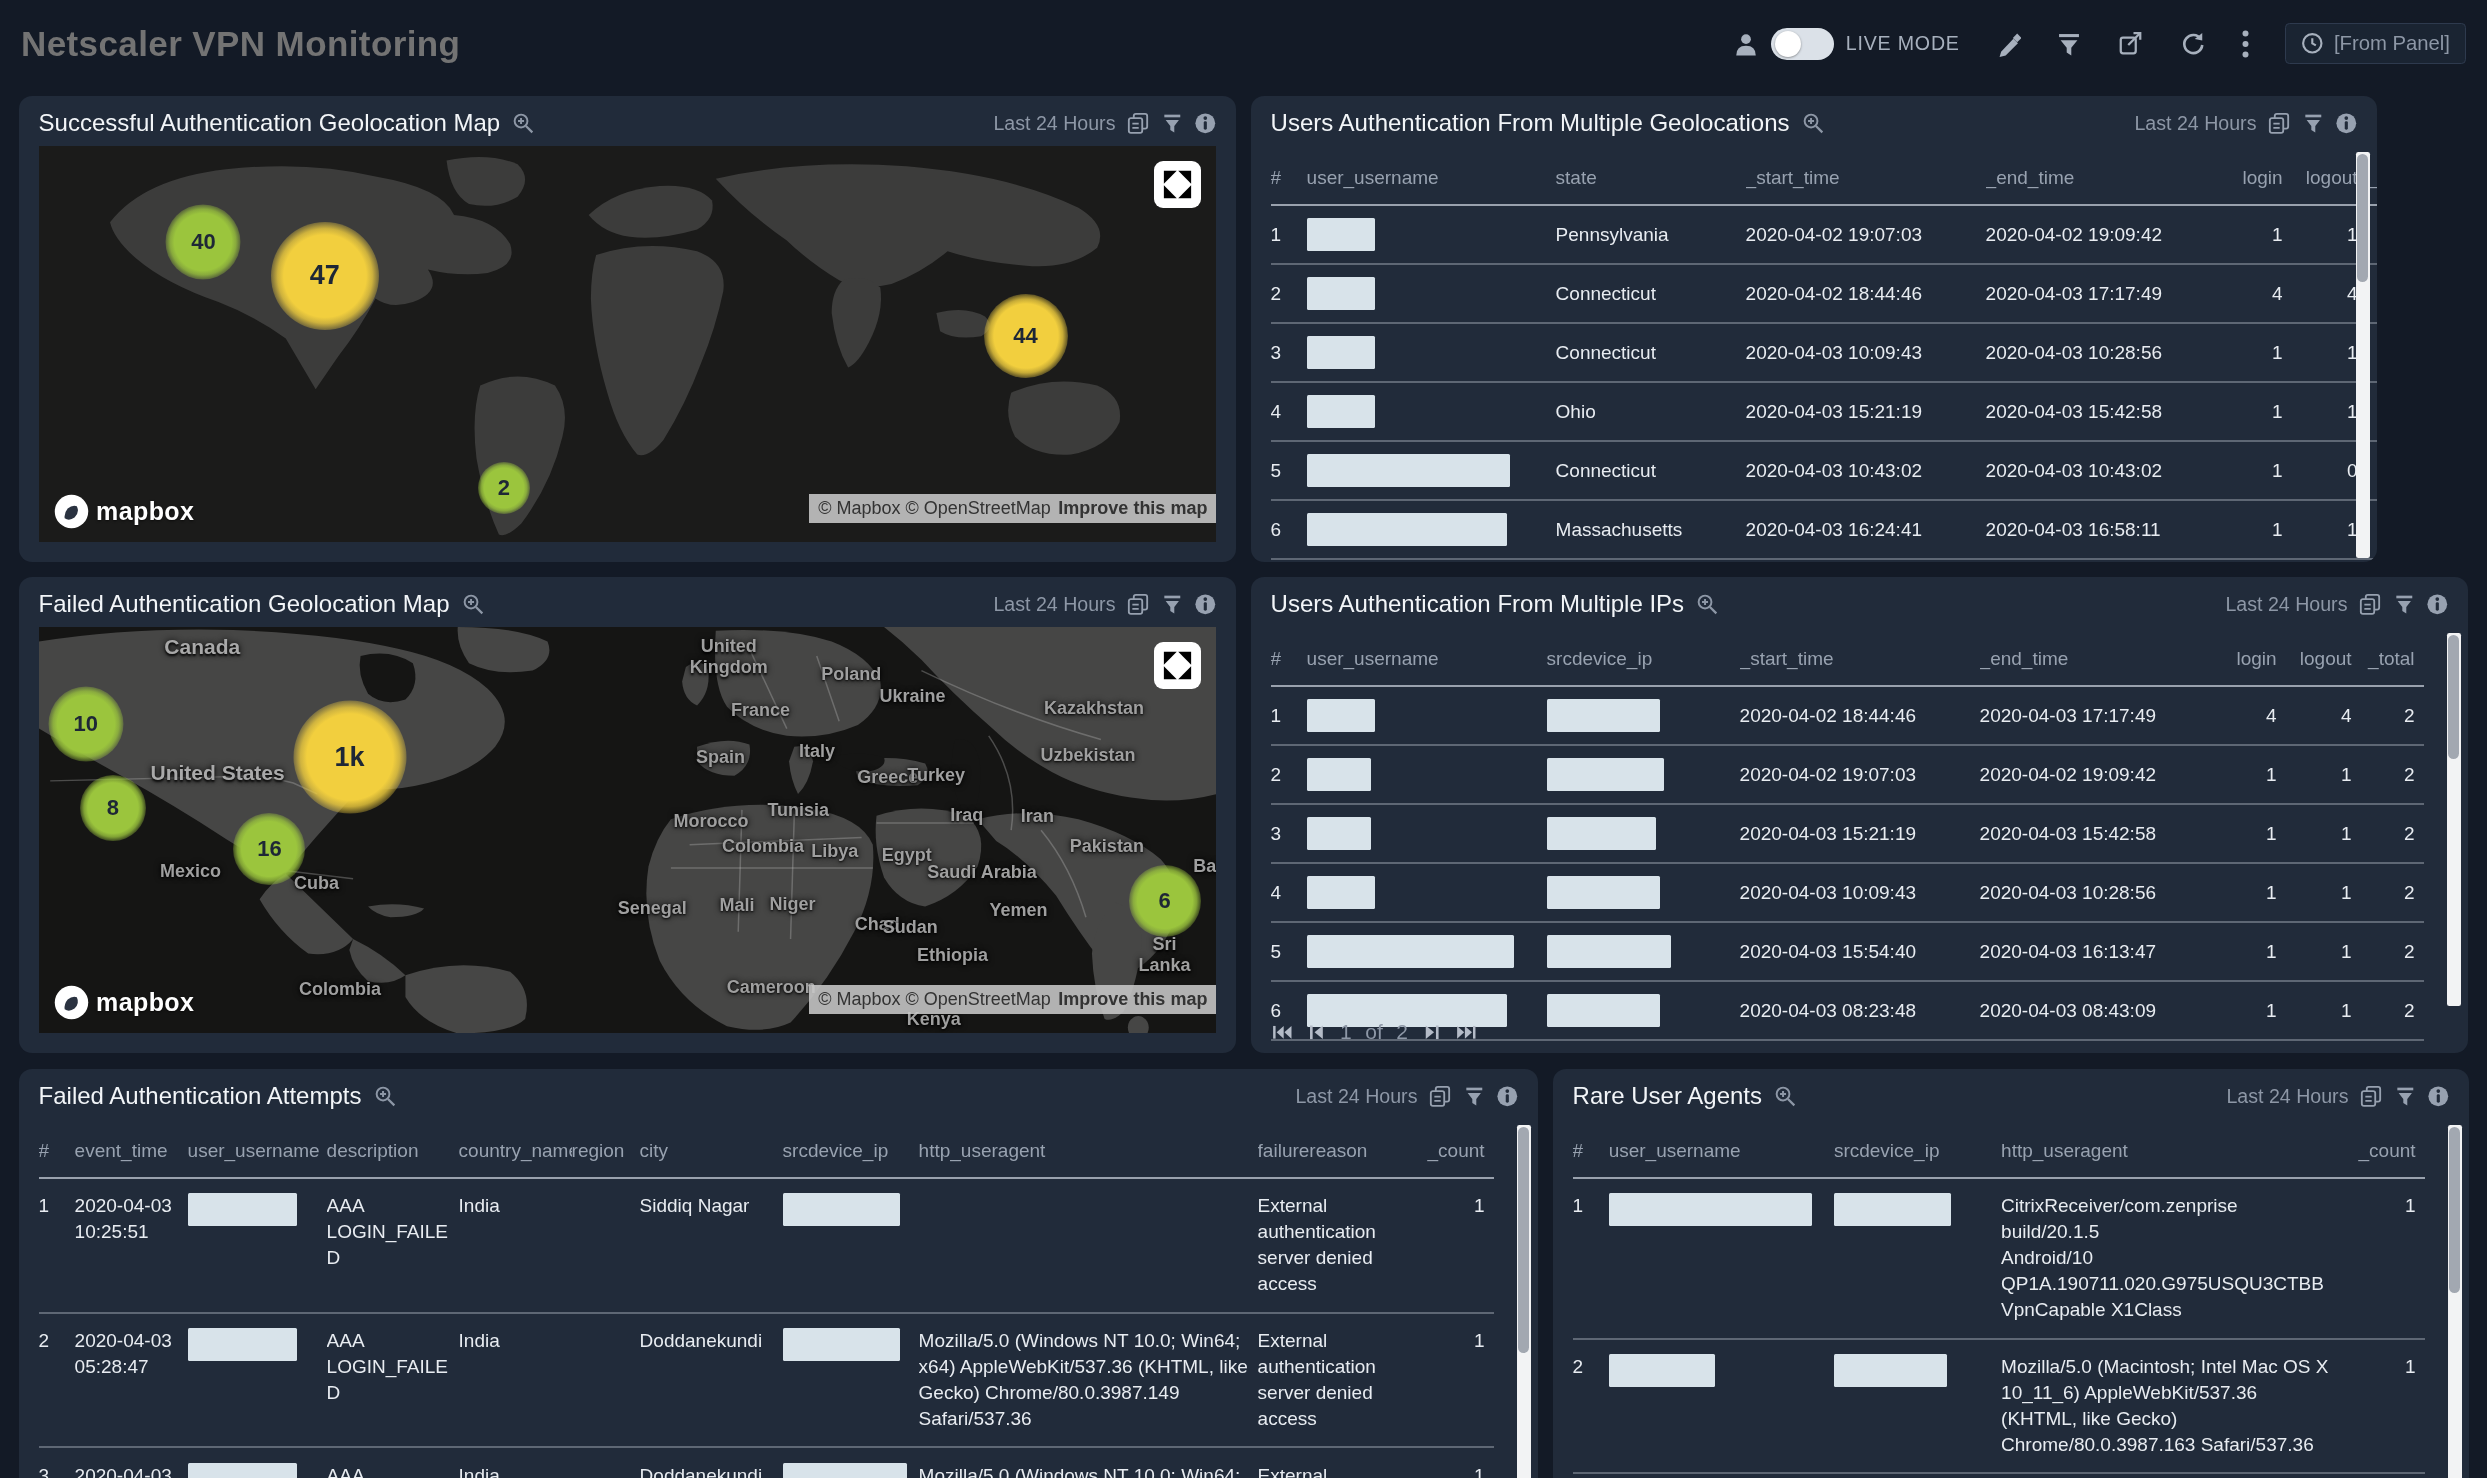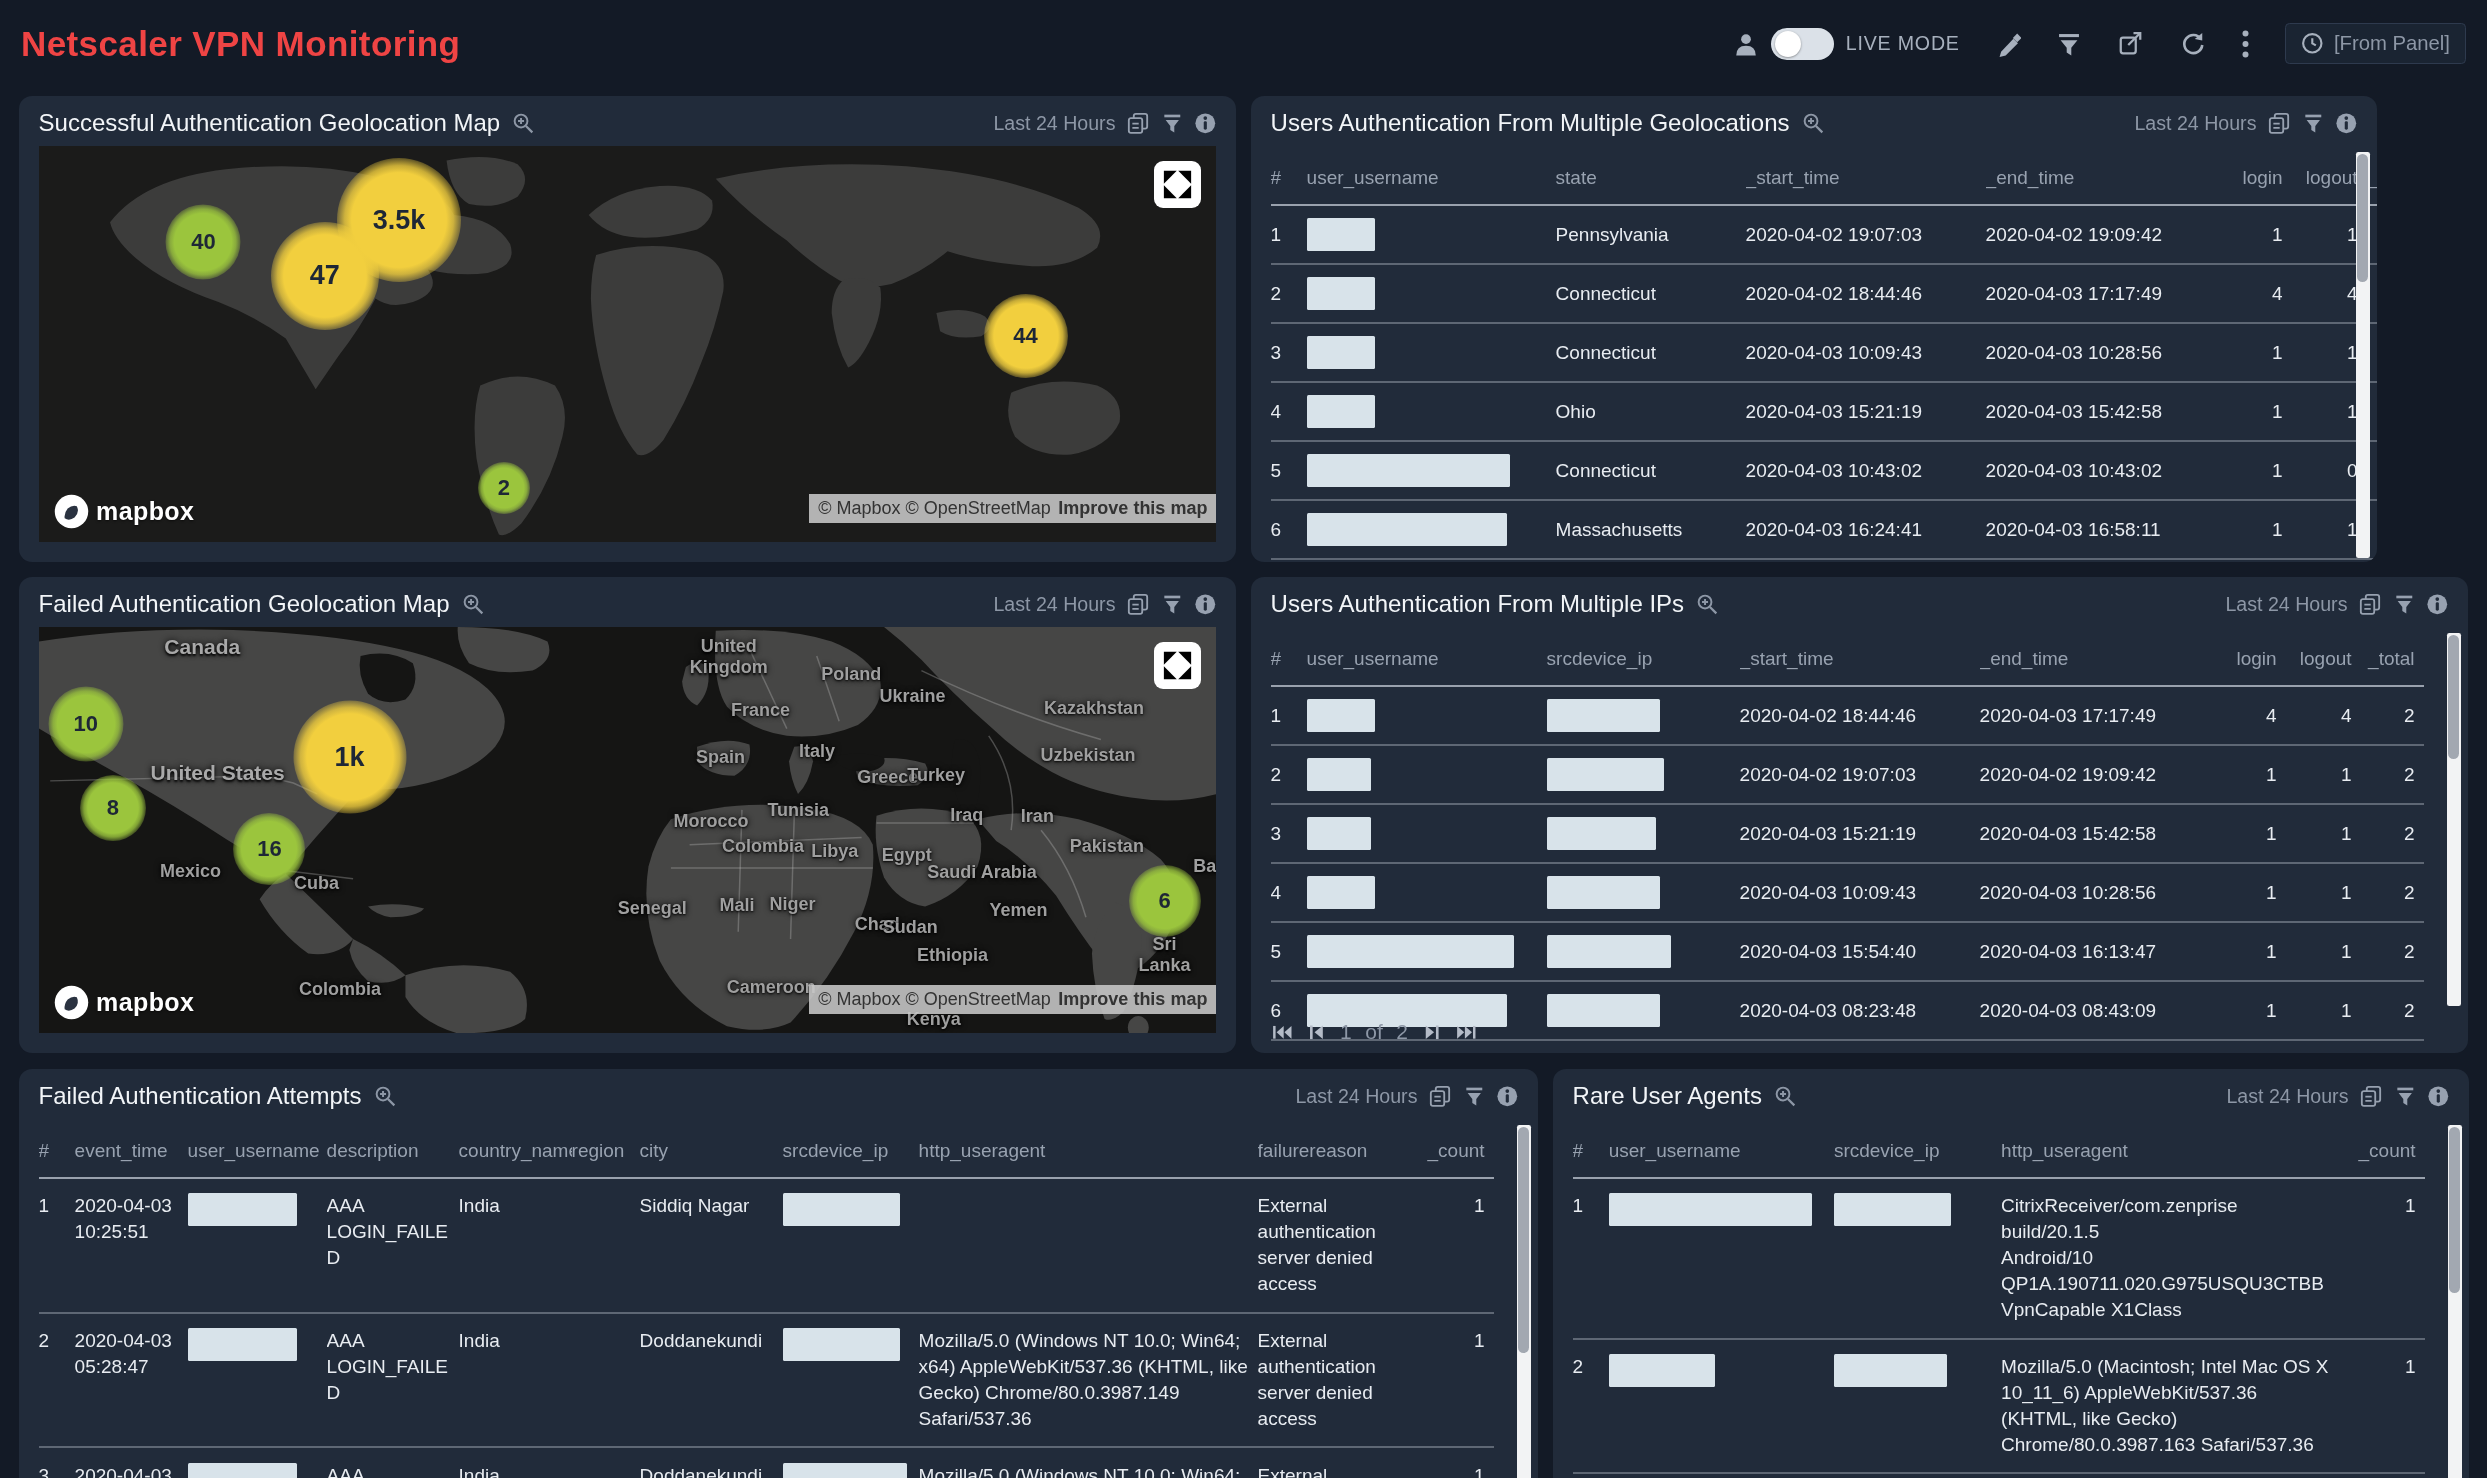--- a/index.html
+++ b/index.html
@@ -3,21 +3,21 @@
 <meta charset="utf-8">
 <style>
   html,body{margin:0;padding:0;}
   body{
     width:2487px;height:1479px;overflow:hidden;position:relative;
     background:#131a26;font-family:"Liberation Sans",sans-serif;
     -webkit-font-smoothing:antialiased;
   }
   
   .appbar{position:absolute;top:0;left:0;right:0;height:87px;display:flex;align-items:center;padding:0 21px;box-sizing:border-box;}
-  .app-title{font-size:35px;font-weight:700;color:#ef4444;letter-spacing:0.4px;}
+  .app-title{font-size:35px;font-weight:700;color:#737373;letter-spacing:0.4px;}
   .appbar-right{margin-left:auto;display:flex;align-items:center;gap:35px;}
   .livemode{display:flex;align-items:center;gap:12px;}
   .toggle{width:63px;height:32px;border-radius:16px;background:#dbe1e8;position:relative;cursor:pointer;}
   .toggle .knob{position:absolute;left:3.8px;top:3px;width:26px;height:26px;border-radius:50%;background:#ffffff;box-shadow:0 0.8px 2.3px rgba(0,0,0,.4);}
   .livemode-label{font-size:19.6px;color:#a7b0bd;letter-spacing:0.8px;}
   .hicon{color:#a7b0bd;display:flex;align-items:center;cursor:pointer;}
   .timebox{display:flex;align-items:center;gap:10.6px;background:#1a2432;border:1.5px solid #2e3a4e;border-radius:4.5px;padding:8.3px 15px;color:#8d97a6;font-size:20.3px;cursor:pointer;}
   
   .panel{position:absolute;background:#212b3a;overflow:hidden;border-radius:13px;}
   .phd{display:flex;align-items:center;gap:10.6px;padding:13px 19.6px 0 19.6px;}
@@ -174,21 +174,20 @@
             <polygon points="13,13 30,13 13,30"></polygon>
             <polygon points="49,13 49,30 32,13"></polygon>
             <polygon points="13,49 13,32 30,49"></polygon>
             <polygon points="49,49 32,49 49,32"></polygon>
           </g>
         </svg>
     </div>
     <div style="position:absolute;inset:0;">
         <div class="bubble" style="left: 14%; top: 24.1%; width: 75px; height: 75px; background: radial-gradient(circle, rgb(155, 197, 61) 0px, rgb(155, 197, 61) 54%, rgba(155, 197, 61, 0.8) 62%, rgba(155, 197, 61, 0) 76%); font-size: 22px;">40</div>
         <div class="bubble" style="left: 24.3%; top: 32.7%; width: 108px; height: 108px; background: radial-gradient(circle, rgb(242, 207, 62) 0px, rgb(242, 207, 62) 54%, rgba(242, 207, 62, 0.8) 62%, rgba(242, 207, 62, 0) 76%); font-size: 27px;">47</div>
-        <div class="bubble" style="left: 30.6%; top: 18.7%; width: 124px; height: 124px; background: radial-gradient(circle, rgb(242, 207, 62) 0px, rgb(242, 207, 62) 54%, rgba(242, 207, 62, 0.8) 62%, rgba(242, 207, 62, 0) 76%); font-size: 27px;">3.5k</div>
         <div class="bubble" style="left: 83.8%; top: 47.9%; width: 84px; height: 84px; background: radial-gradient(circle, rgb(242, 207, 62) 0px, rgb(242, 207, 62) 54%, rgba(242, 207, 62, 0.8) 62%, rgba(242, 207, 62, 0) 76%); font-size: 22px;">44</div>
         <div class="bubble" style="left: 39.5%; top: 86.4%; width: 52px; height: 52px; background: radial-gradient(circle, rgb(155, 197, 61) 0px, rgb(155, 197, 61) 54%, rgba(155, 197, 61, 0.8) 62%, rgba(155, 197, 61, 0) 76%); font-size: 22px;">2</div>
       </div>
     <div class="mapbox-logo">
       <svg width="35" height="35" viewBox="0 0 46 46">
           <circle cx="23" cy="23" r="22" fill="#ffffff"></circle>
           <path d="M30 16 Q34 24 27 31 Q20 36 14 32 Q13 25 18 19 Q24 14 30 16 Z M24 20 L25.5 24 L29.5 25.5 L25.5 27 L24 31 L22.5 27 L18.5 25.5 L22.5 24 Z" fill="#2a3240"></path>
         </svg>
       <span class="word">mapbox</span>
     </div>

